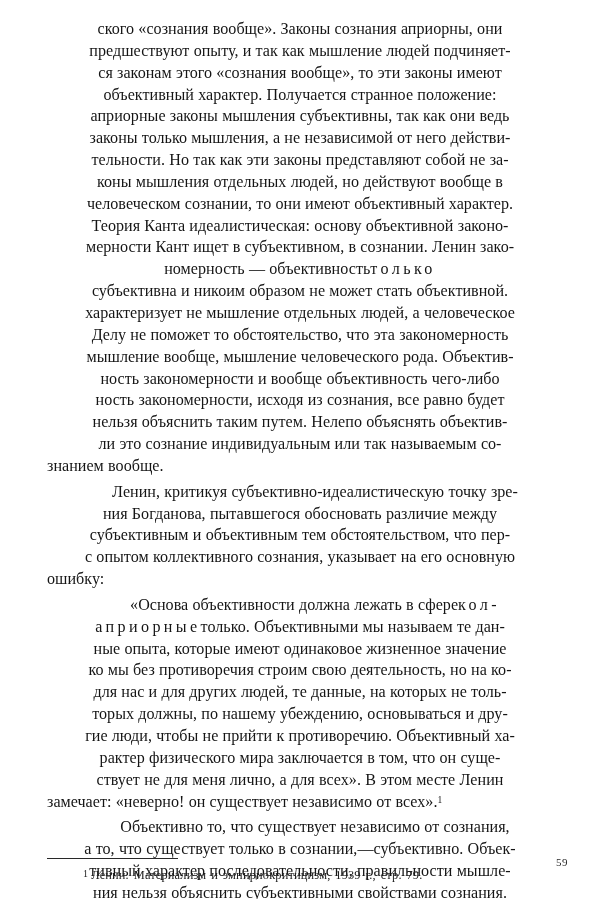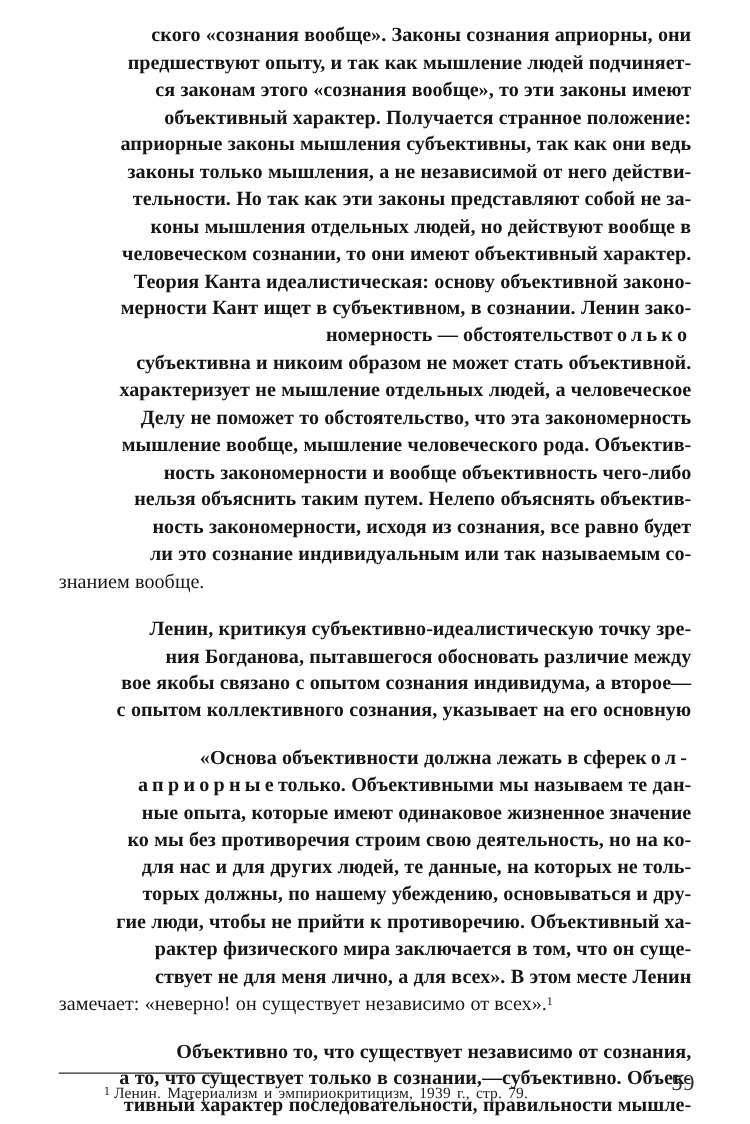--- a/index.html
+++ b/index.html
@@ -31,32 +31,31 @@
     margin: 0;
     text-align: justify;
     font-size: 16.1px;
     line-height: 21.85px;
     letter-spacing: 0.02px;
     word-spacing: 0.2px;
     color: #171717;
     -webkit-font-smoothing: none;
   }
   .para + .para {
-    margin-top: 16px;
+    margin-top: 4px;
   }
   
   .ln {
     display: block;
     white-space: nowrap;
   }
   .ln.just {
     display: flex;
-    justify-content: flex-end;
+    justify-content: center;
     white-space: nowrap;
-    font-weight: bold;
   }
   .spaced {
     letter-spacing: 3.4px;
   }
   .indent-box {
     display: inline-block;
     width: 30px;
   }
   
   .footnote {
@@ -80,23 +79,23 @@
     color: #222222;
     padding-left: 36px;
   }
   .fn-marker {
     font-size: 10px;
     vertical-align: 0.2em;
     padding-right: 3px;
   }
   .page-number {
     position: absolute;
-    right: 44px;
+    right: 32px;
     top: 856px;
-    font-size: 18px;
+    font-size: 11px;
     color: #2b2b2b;
     letter-spacing: 0.5px;
   }
   sup.fnref {
     font-size: 9.5px;
     vertical-align: 0.45em;
     line-height: 0;
   }
   
   .page { filter: contrast(1.02); }
@@ -136,64 +135,65 @@
       <span class="ln just">
           <span>человеческом сознании, то они имеют объективный характер.</span>
         </span>
       <span class="ln just">
           <span>Теория Канта идеалистическая: основу объективной законо-</span>
         </span>
       <span class="ln just">
           <span>мерности Кант ищет в субъективном, в сознании. Ленин зако-</span>
         </span>
       <span class="ln just">
-          <span>номерность — обстоятельство</span>
+          <span>номерность — объективность</span>
           <span class="spaced">только</span>
         </span>
       <span class="ln just">
           <span>субъективна и никоим образом не может стать объективной.</span>
         </span>
       <span class="ln just">
           <span>характеризует не мышление отдельных людей, а человеческое</span>
         </span>
       <span class="ln just">
           <span>Делу не поможет то обстоятельство, что эта закономерность</span>
         </span>
       <span class="ln just">
           <span>мышление вообще, мышление человеческого рода. Объектив-</span>
         </span>
       <span class="ln just">
           <span>ность закономерности и вообще объективность чего-либо</span>
         </span>
       <span class="ln just">
+          <span>ность закономерности, исходя из сознания, все равно будет</span>
+        </span>
+      <span class="ln just">
           <span>нельзя объяснить таким путем. Нелепо объяснять объектив-</span>
-        </span>
-      <span class="ln just">
-          <span>ность закономерности, исходя из сознания, все равно будет</span>
         </span>
       <span class="ln just">
           <span>ли это сознание индивидуальным или так называемым со-</span>
         </span>
       <span class="ln"><span>знанием вообще.</span></span>
     </p>
 
     <p class="para">
       <span class="ln just">
           <span class="indent-box"></span>
           <span>Ленин, критикуя субъективно-идеалистическую точку зре-</span>
         </span>
       <span class="ln just">
           <span>ния Богданова, пытавшегося обосновать различие между</span>
         </span>
       <span class="ln just">
-          <span>вое якобы связано с опытом сознания индивидума, а второе—</span>
+          <span>субъективным и объективным тем обстоятельством, что пер-</span>
         </span>
       <span class="ln just">
           <span>с опытом коллективного сознания, указывает на его основную</span>
         </span>
+      <span class="ln"><span>ошибку:</span></span>
     </p>
 
     <p class="para">
       <span class="ln just">
           <span class="indent-box"></span>
           <span>«Основа объективности должна лежать в сфере</span>
           <span class="spaced">кол-</span>
         </span>
       <span class="ln just">
           <span class="spaced">априорные</span>

